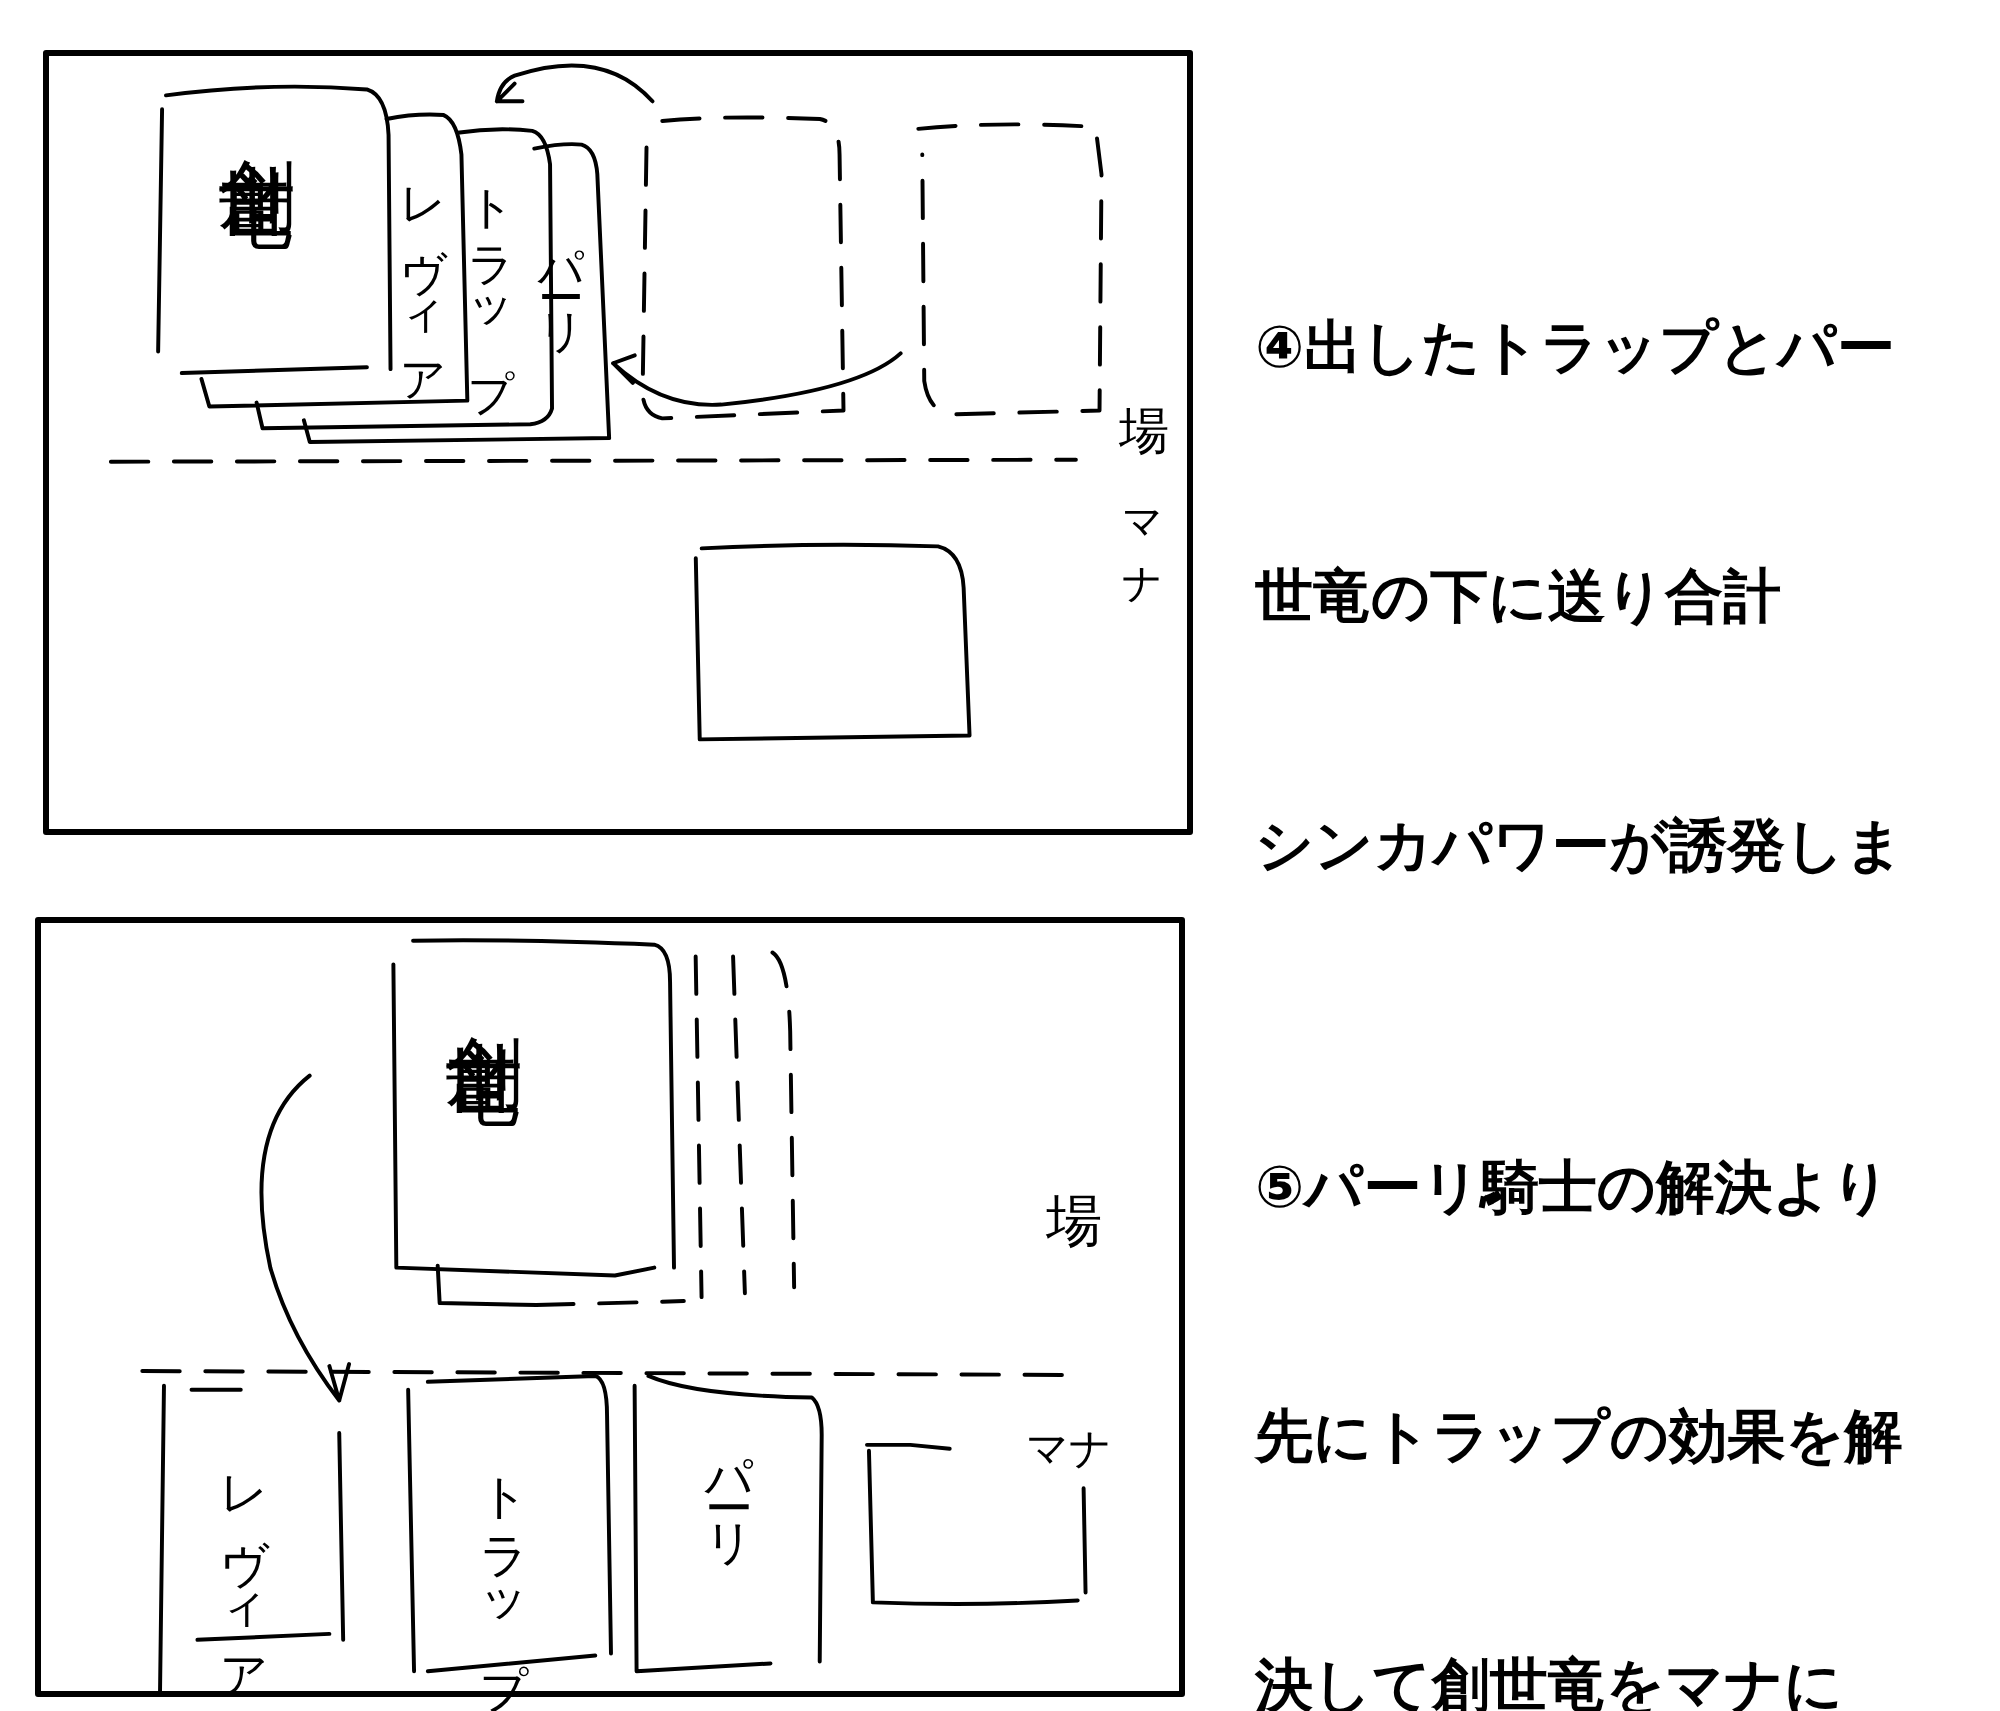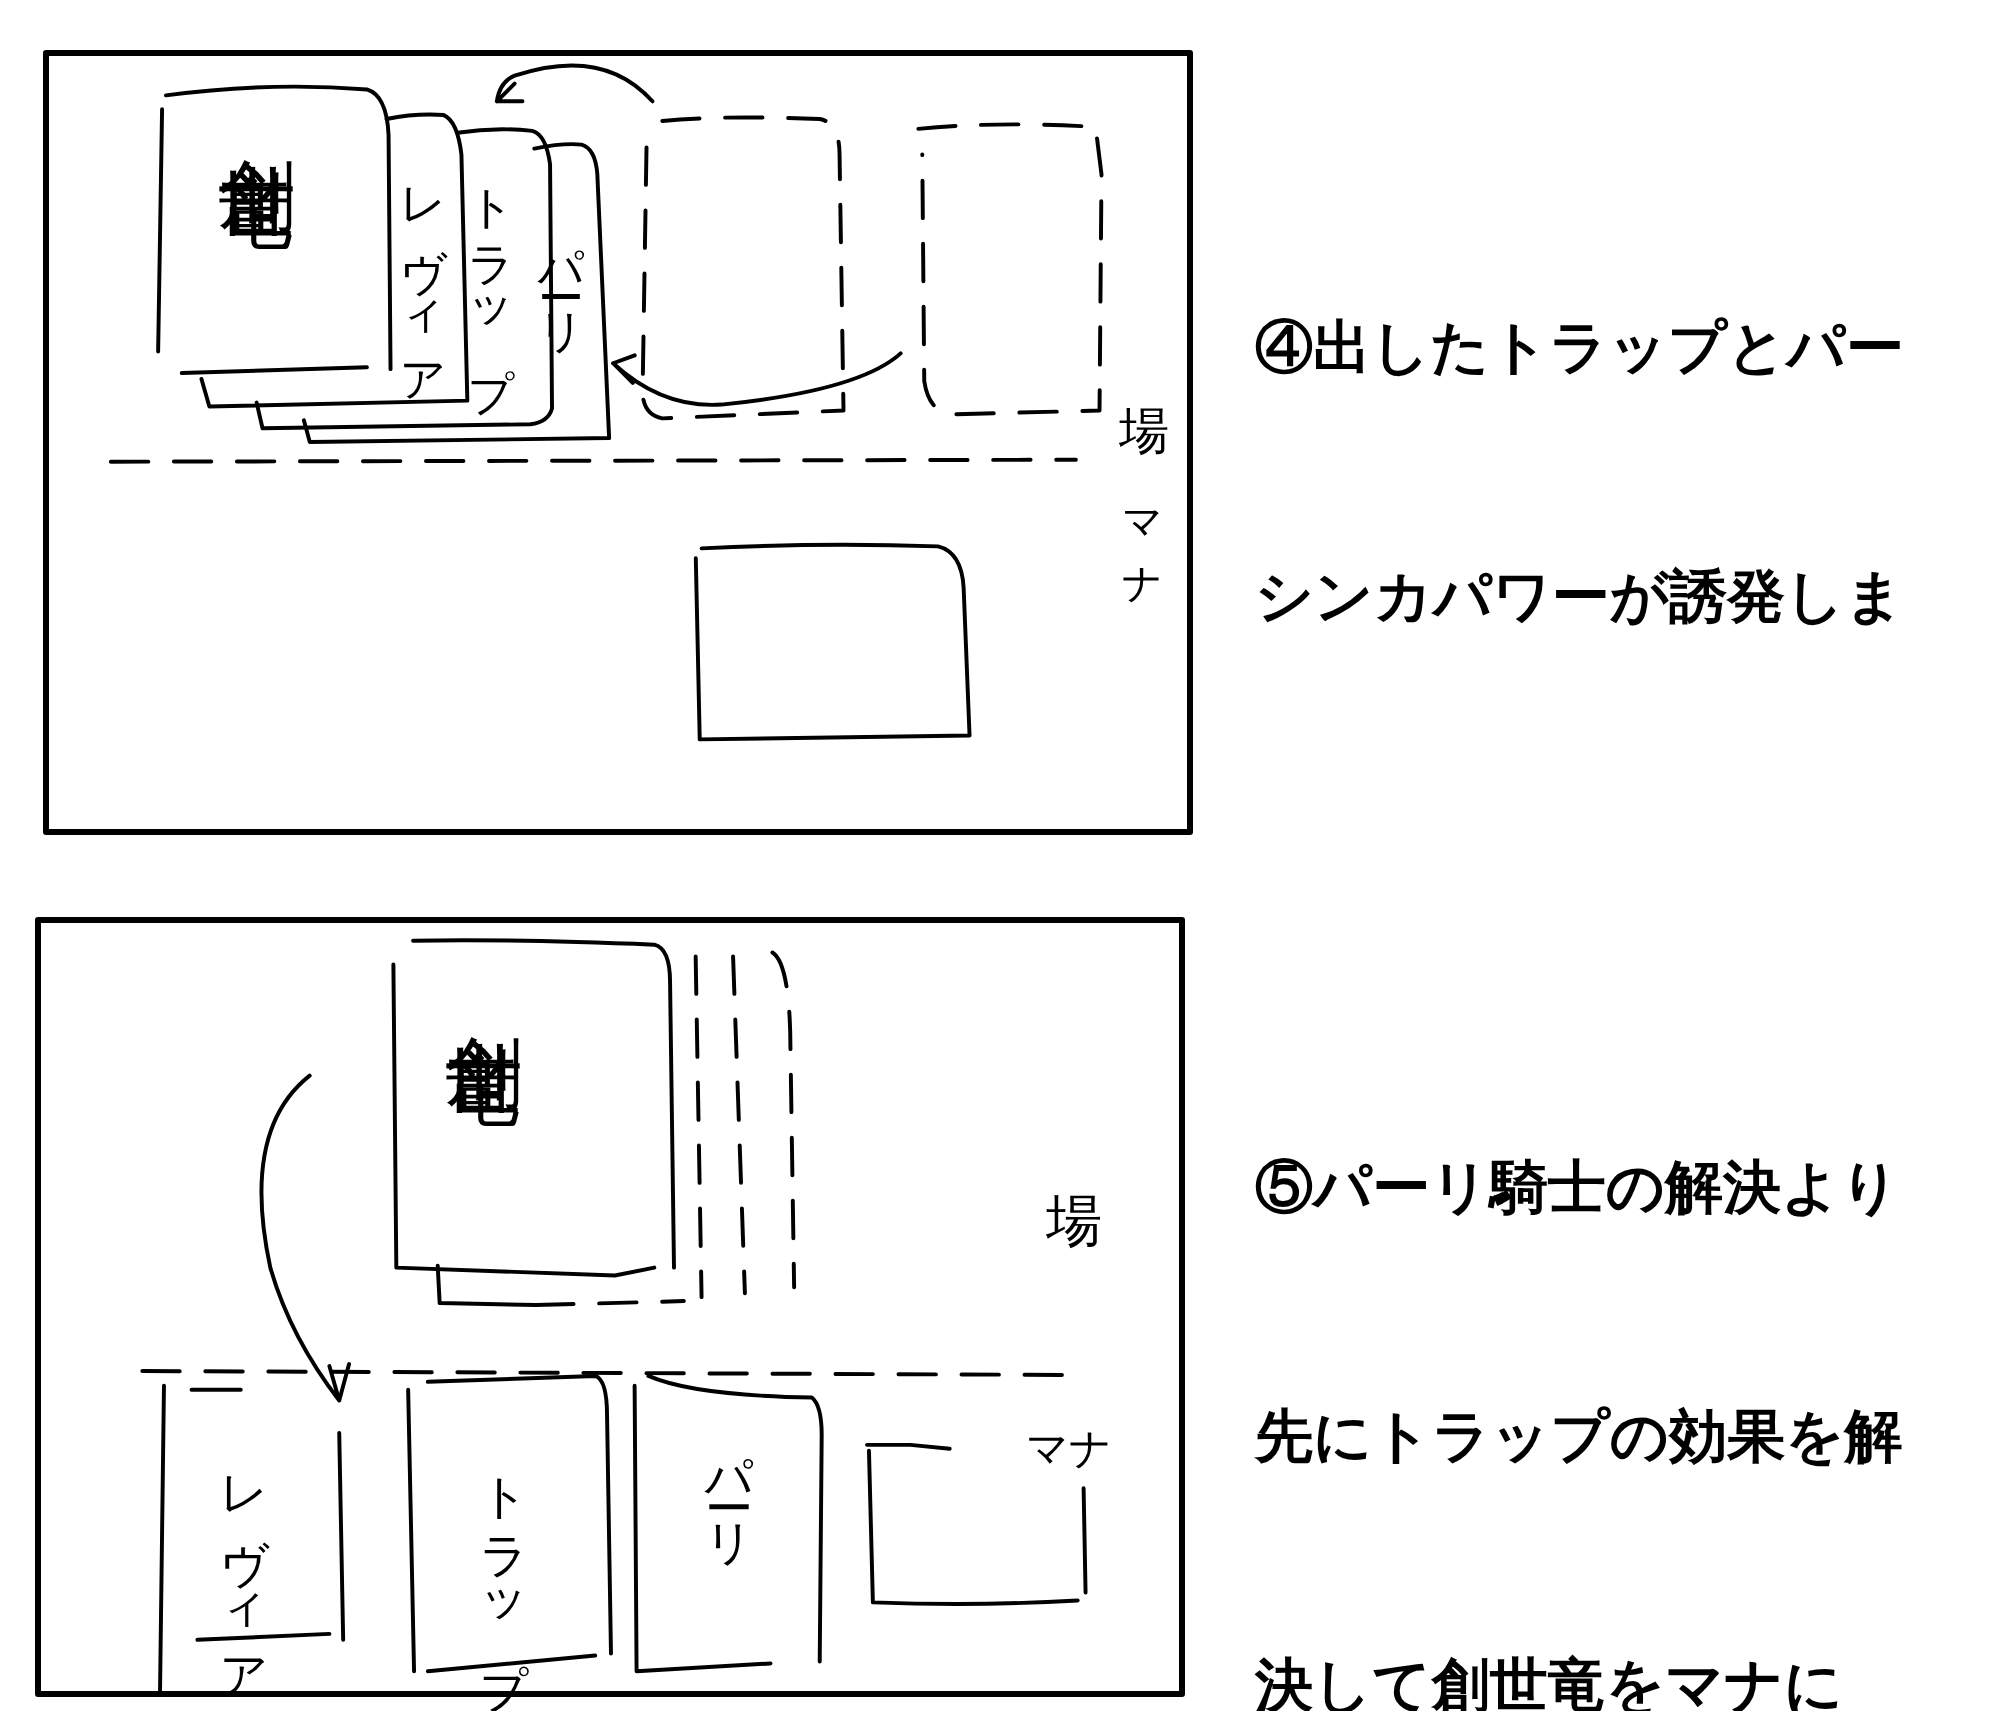--- a/index.html
+++ b/index.html
@@ -8,21 +8,21 @@
   #panel-4 { left: 43px; top: 50px; width: 1150px; height: 785px; }
   #panel-5 { left: 35px; top: 917px; width: 1150px; height: 780px; }
   .sketch { position: absolute; left: 0; top: 0; width: 100%; height: 100%; }
   .sketch path, .sketch line, .sketch polyline { fill: none; stroke: #000; stroke-width: 4; stroke-linecap: round; stroke-linejoin: round; }
   .dashed { stroke-dasharray: 38 26; }
   .hand { position: absolute; font-family: "DejaVu Sans", sans-serif; color: #000; font-weight: 300; line-height: 1; }
   .vert { writing-mode: vertical-rl; text-orientation: upright; letter-spacing: 6px; }
   .caption { position: absolute; font-family: "DejaVu Sans", sans-serif; font-weight: bold; font-size: 58px; line-height: 83px; color: #000; white-space: pre; }
   #caption-4 { left: 1255px; top: 140px; }
   #caption-5 { left: 1255px; top: 980px; }
-  .caption .line { display: block; font-family: Liberation Serif, serif; }
+  .caption .line { display: block; }
 </style>
 </head>
 <body>
 
 <div id="panel-4" class="panel">
   <svg class="sketch" viewBox="0 0 1150 785">
 
     <path d="M490 94 Q520 88 538 90 Q552 94 554 120 L566 388 L262 392 L256 370"></path>
     <path d="M412 78 Q450 72 488 76 Q502 80 506 110 L508 358 Q504 372 486 374 L214 378 L208 352"></path>
     <path d="M340 64 Q370 58 398 60 Q412 66 416 100 L422 350 L160 356 L152 328"></path>
@@ -42,20 +42,21 @@
   <div class="hand vert" style="left:170px;top:40px;font-size:78px;">創世竜</div>
   <div class="hand vert" style="left:352px;top:100px;font-size:46px;">レヴィア</div>
   <div class="hand vert" style="left:420px;top:100px;font-size:46px;">トラップ</div>
   <div class="hand vert" style="left:490px;top:160px;font-size:46px;">パーリ</div>
   <div class="hand" style="left:1070px;top:350px;font-size:50px;">場</div>
   <div class="hand vert" style="left:1074px;top:430px;font-size:40px;">マナ</div>
 </div>
 
 <div id="caption-4" class="caption">
   <span class="line">④出したトラップとパー</span>
+  <span class="line">世竜の下に送り合計</span>
   <span class="line">シンカパワーが誘発しま</span>
   
 </div>
 
 <div id="panel-5" class="panel">
   <svg class="sketch" viewBox="0 0 1150 780">
 
     <path d="M375 18 Q470 16 620 22 Q636 26 636 60 L640 350 M355 42 L358 350 L580 358 L620 350"></path>
     <path d="M400 348 L402 386 L500 388"></path>
     <path class="dashed" d="M500 388 L650 384"></path>

